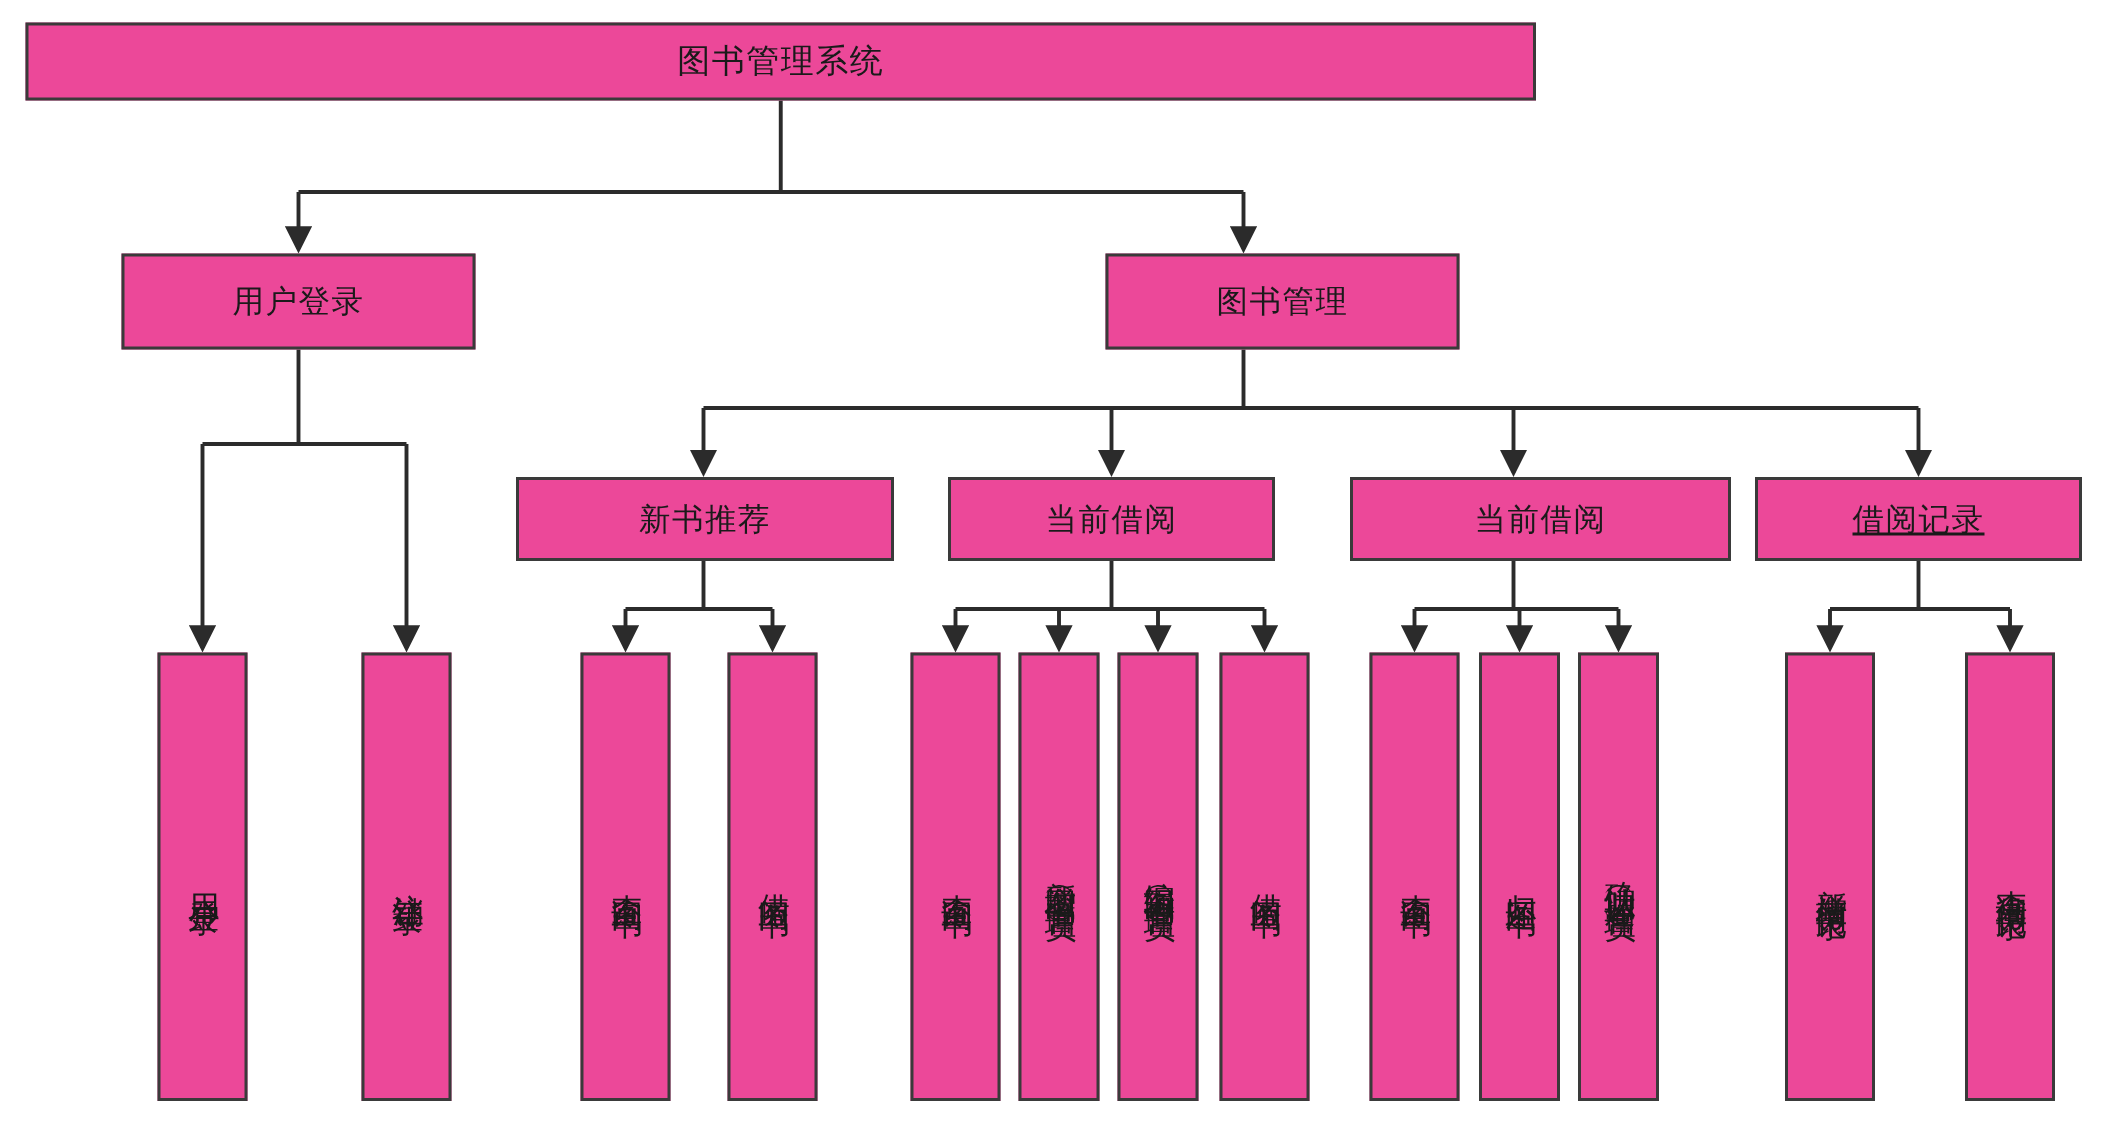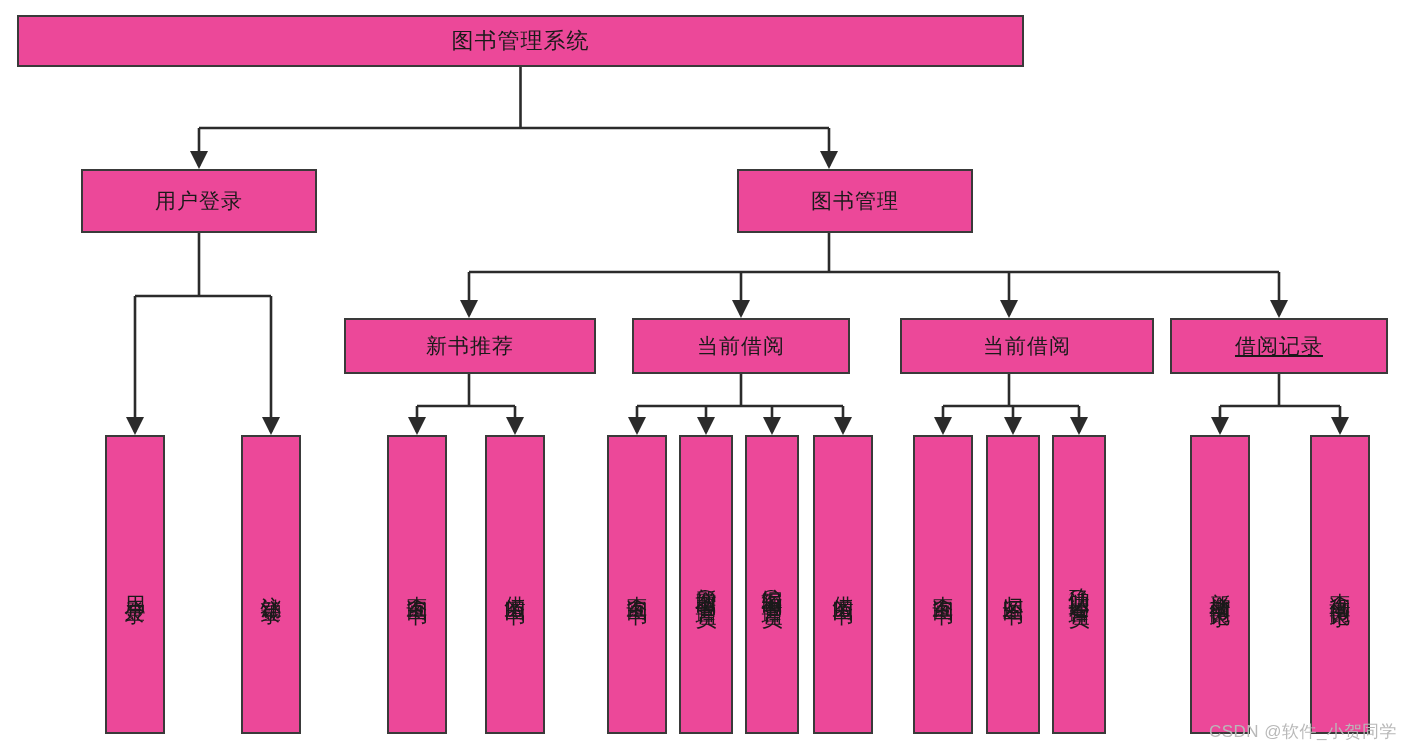--- a/index.html
+++ b/index.html
@@ -171,14 +171,13 @@
         <span class="txt">确认归还（管理员）</span>
       </div>
       <div class="node v" style="left: 1190px; top: 435px; width: 60px; height: 299px;">
         <span class="txt">新增借阅记录</span>
       </div>
       <div class="node v" style="left: 1310px; top: 435px; width: 60px; height: 299px;">
         <span class="txt">查询借阅记录</span>
       </div>
     </div>
 
-  <div class="watermark">CSDN @软件_小贺同学</div>
 </div>
 
 </body></html>

